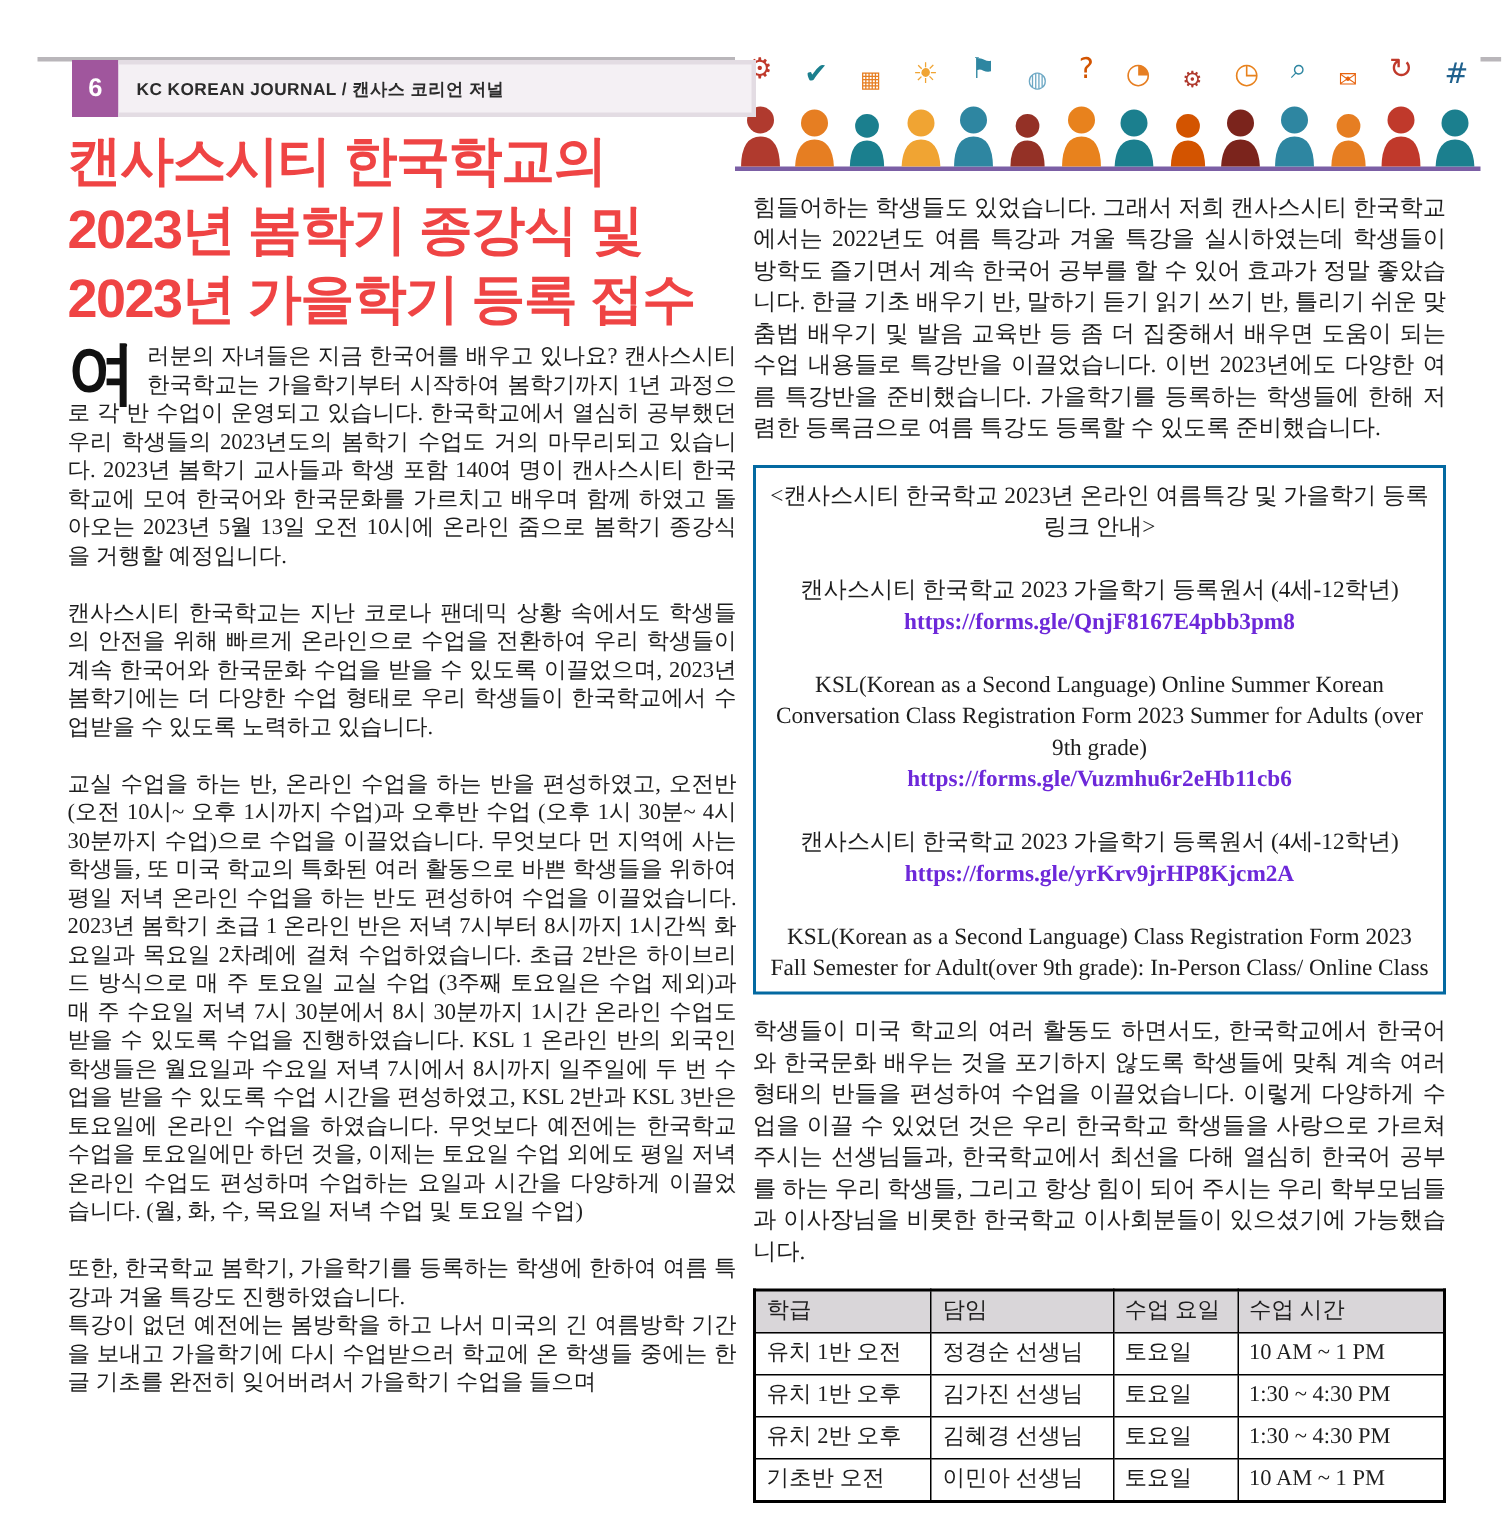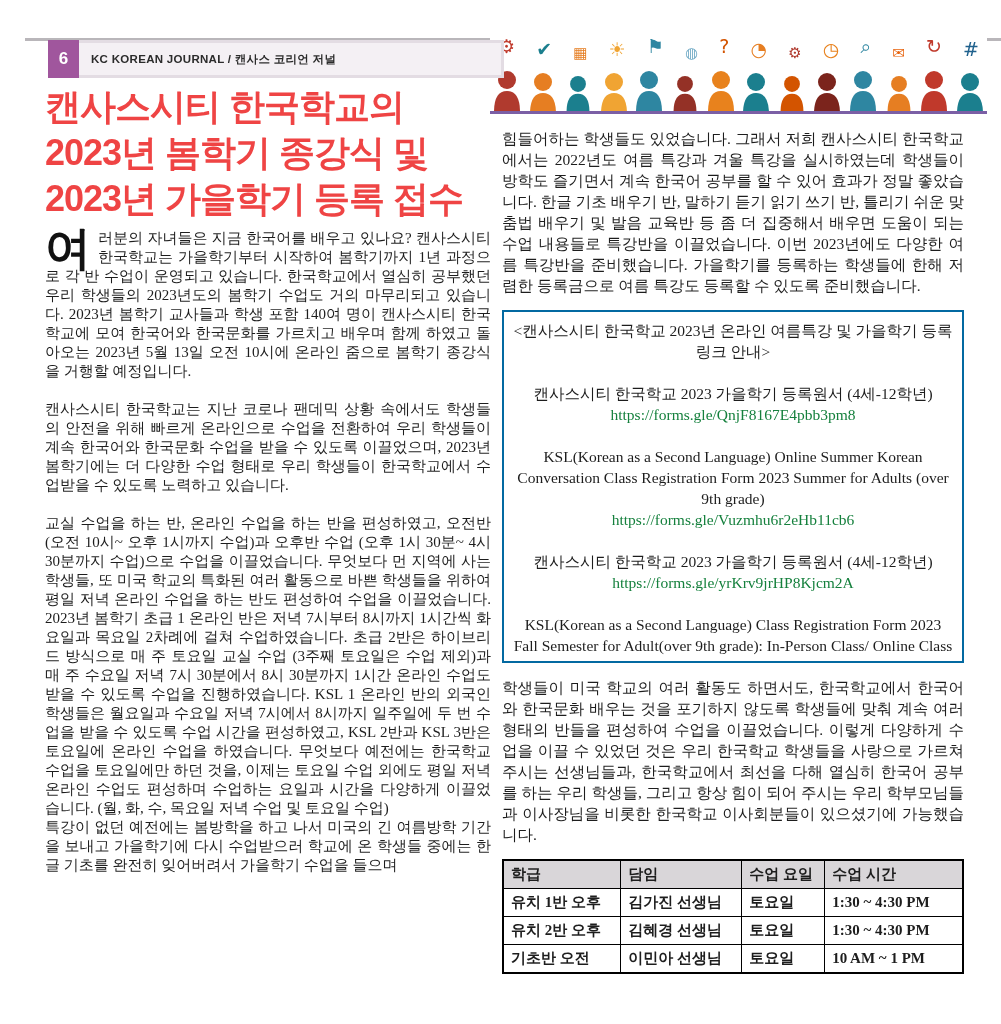--- a/index.html
+++ b/index.html
@@ -40,27 +40,27 @@
 
   .col-right{position:absolute;left:502px;top:128px;width:462px;font-size:15.5px;line-height:21px;
              text-align:justify;}
   .col-right p{margin:0 0 14px 0;}
 
   
   .link-box{border:2px solid #0369a1;padding:8px 9px 5px 9px;margin:7px 0 14px 0;text-align:center;}
   .lb-title{margin-bottom:21px;}
   .lb-item{margin-bottom:21px;}
   .lb-item:last-child{margin-bottom:0;}
-  .lb-url{color:#15803d;}
+  .lb-url{color:#6d28d9;font-weight:bold;}
 
   
   .schedule-table{border-collapse:collapse;border:2px solid #000;margin-top:4px;font-size:15px;
                   font-family:"Liberation Serif","DejaVu Serif",serif;}
   .schedule-table th,.schedule-table td{border:1px solid #000;padding:3px 7px;text-align:left;
-                  font-weight:bold;height:21px;white-space:nowrap;}
+                  font-weight:normal;height:21px;white-space:nowrap;}
   .schedule-table th{background:#d9d6d9;}
   .schedule-table th:nth-child(1),.schedule-table td:nth-child(1){width:108px;}
   .schedule-table th:nth-child(2),.schedule-table td:nth-child(2){width:112px;}
   .schedule-table th:nth-child(3),.schedule-table td:nth-child(3){width:70px;}
   .schedule-table th:nth-child(4),.schedule-table td:nth-child(4){width:135px;}
 </style>
 </head>
 <body>
 
 <div class="page">
@@ -152,20 +152,21 @@
   <div class="headline">
     <div>캔사스시티 한국학교의</div>
     <div>2023년 봄학기 종강식 및</div>
     <div>2023년 가을학기 등록 접수</div>
   </div>
 
   <div class="col-left">
     <p><span class="dropcap">여</span><span>러분의 자녀들은 지금 한국어를 배우고 있나요? 캔사스시티 한국학교는 가을학기부터 시작하여 봄학기까지 1년 과정으로 각 반 수업이 운영되고 있습니다. 한국학교에서 열심히 공부했던 우리 학생들의 2023년도의 봄학기 수업도 거의 마무리되고 있습니다. 2023년 봄학기 교사들과 학생 포함 140여 명이 캔사스시티 한국학교에 모여 한국어와 한국문화를 가르치고 배우며 함께 하였고 돌아오는 2023년 5월 13일 오전 10시에 온라인 줌으로 봄학기 종강식을 거행할 예정입니다.</span></p>
     <p>캔사스시티 한국학교는 지난 코로나 팬데믹 상황 속에서도 학생들의 안전을 위해 빠르게 온라인으로 수업을 전환하여 우리 학생들이 계속 한국어와 한국문화 수업을 받을 수 있도록 이끌었으며, 2023년 봄학기에는 더 다양한 수업 형태로 우리 학생들이 한국학교에서 수업받을 수 있도록 노력하고 있습니다.</p>
     <p>교실 수업을 하는 반, 온라인 수업을 하는 반을 편성하였고, 오전반 (오전 10시~ 오후 1시까지 수업)과 오후반 수업 (오후 1시 30분~ 4시 30분까지 수업)으로 수업을 이끌었습니다. 무엇보다 먼 지역에 사는 학생들, 또 미국 학교의 특화된 여러 활동으로 바쁜 학생들을 위하여 평일 저녁 온라인 수업을 하는 반도 편성하여 수업을 이끌었습니다. 2023년 봄학기 초급 1 온라인 반은 저녁 7시부터 8시까지 1시간씩 화요일과 목요일 2차례에 걸쳐 수업하였습니다. 초급 2반은 하이브리드 방식으로 매 주 토요일 교실 수업 (3주째 토요일은 수업 제외)과 매 주 수요일 저녁 7시 30분에서 8시 30분까지 1시간 온라인 수업도 받을 수 있도록 수업을 진행하였습니다. KSL 1 온라인 반의 외국인 학생들은 월요일과 수요일 저녁 7시에서 8시까지 일주일에 두 번 수업을 받을 수 있도록 수업 시간을 편성하였고, KSL 2반과 KSL 3반은 토요일에 온라인 수업을 하였습니다. 무엇보다 예전에는 한국학교 수업을 토요일에만 하던 것을, 이제는 토요일 수업 외에도 평일 저녁 온라인 수업도 편성하며 수업하는 요일과 시간을 다양하게 이끌었습니다. (월, 화, 수, 목요일 저녁 수업 및 토요일 수업)</p>
+    <p>또한, 한국학교 봄학기, 가을학기를 등록하는 학생에 한하여 여름 특강과 겨울 특강도 진행하였습니다.</p>
     <p class="no-gap">특강이 없던 예전에는 봄방학을 하고 나서 미국의 긴 여름방학 기간을 보내고 가을학기에 다시 수업받으러 학교에 온 학생들 중에는 한글 기초를 완전히 잊어버려서 가을학기 수업을 들으며</p>
   </div>
 
   <div class="col-right">
     <p>힘들어하는 학생들도 있었습니다. 그래서 저희 캔사스시티 한국학교에서는 2022년도 여름 특강과 겨울 특강을 실시하였는데 학생들이 방학도 즐기면서 계속 한국어 공부를 할 수 있어 효과가 정말 좋았습니다. 한글 기초 배우기 반, 말하기 듣기 읽기 쓰기 반, 틀리기 쉬운 맞춤법 배우기 및 발음 교육반 등 좀 더 집중해서 배우면 도움이 되는 수업 내용들로 특강반을 이끌었습니다. 이번 2023년에도 다양한 여름 특강반을 준비했습니다. 가을학기를 등록하는 학생들에 한해 저렴한 등록금으로 여름 특강도 등록할 수 있도록 준비했습니다.</p>
 
     <div class="link-box">
       <div class="lb-title">&lt;캔사스시티 한국학교 2023년 온라인 여름특강 및 가을학기 등록 링크 안내&gt;</div>
       <div id="lb-items">
           <div class="lb-item">
@@ -192,20 +193,26 @@
       <thead>
           <tr id="st-head">
             <th>학급</th>
             <th>담임</th>
             <th>수업 요일</th>
             <th>수업 시간</th>
           </tr>
         </thead>
       <tbody id="st-body">
           <tr>
+            <td>유치 1반 오전</td>
+            <td>정경순 선생님</td>
+            <td>토요일</td>
+            <td>10 AM ~ 1 PM</td>
+          </tr>
+          <tr>
             <td>유치 1반 오후</td>
             <td>김가진 선생님</td>
             <td>토요일</td>
             <td>1:30 ~ 4:30 PM</td>
           </tr>
           <tr>
             <td>유치 2반 오후</td>
             <td>김혜경 선생님</td>
             <td>토요일</td>
             <td>1:30 ~ 4:30 PM</td>

